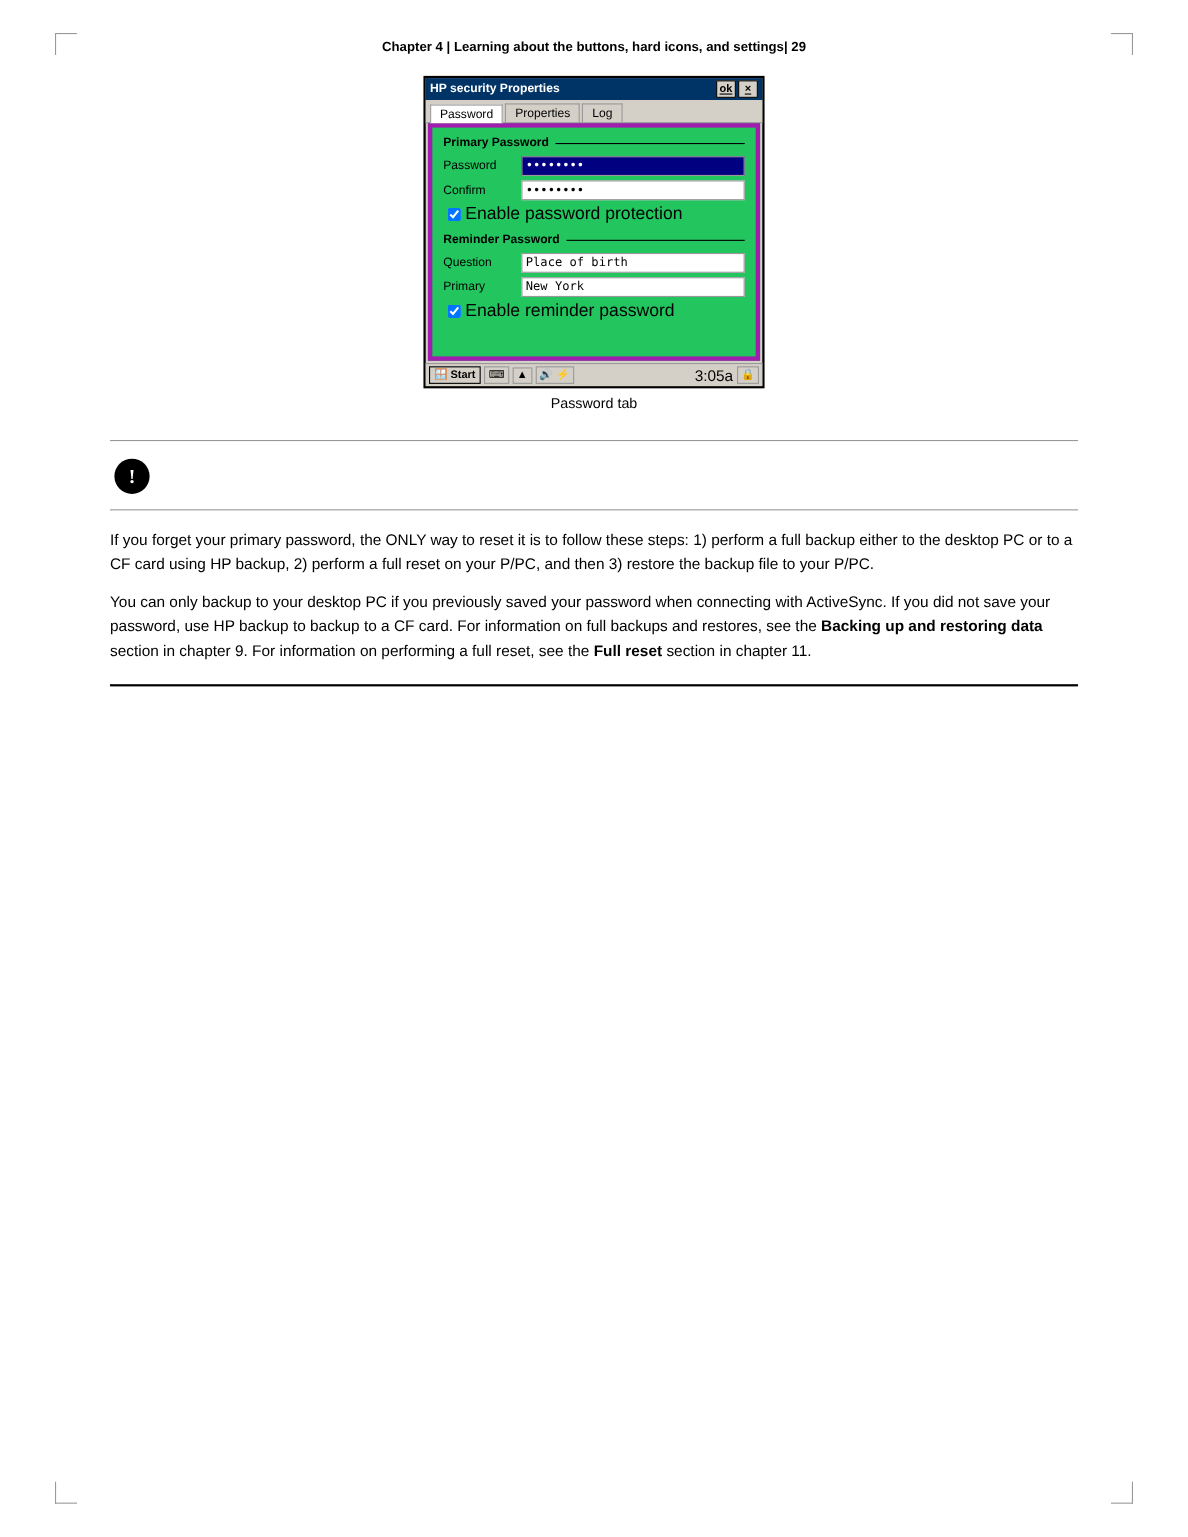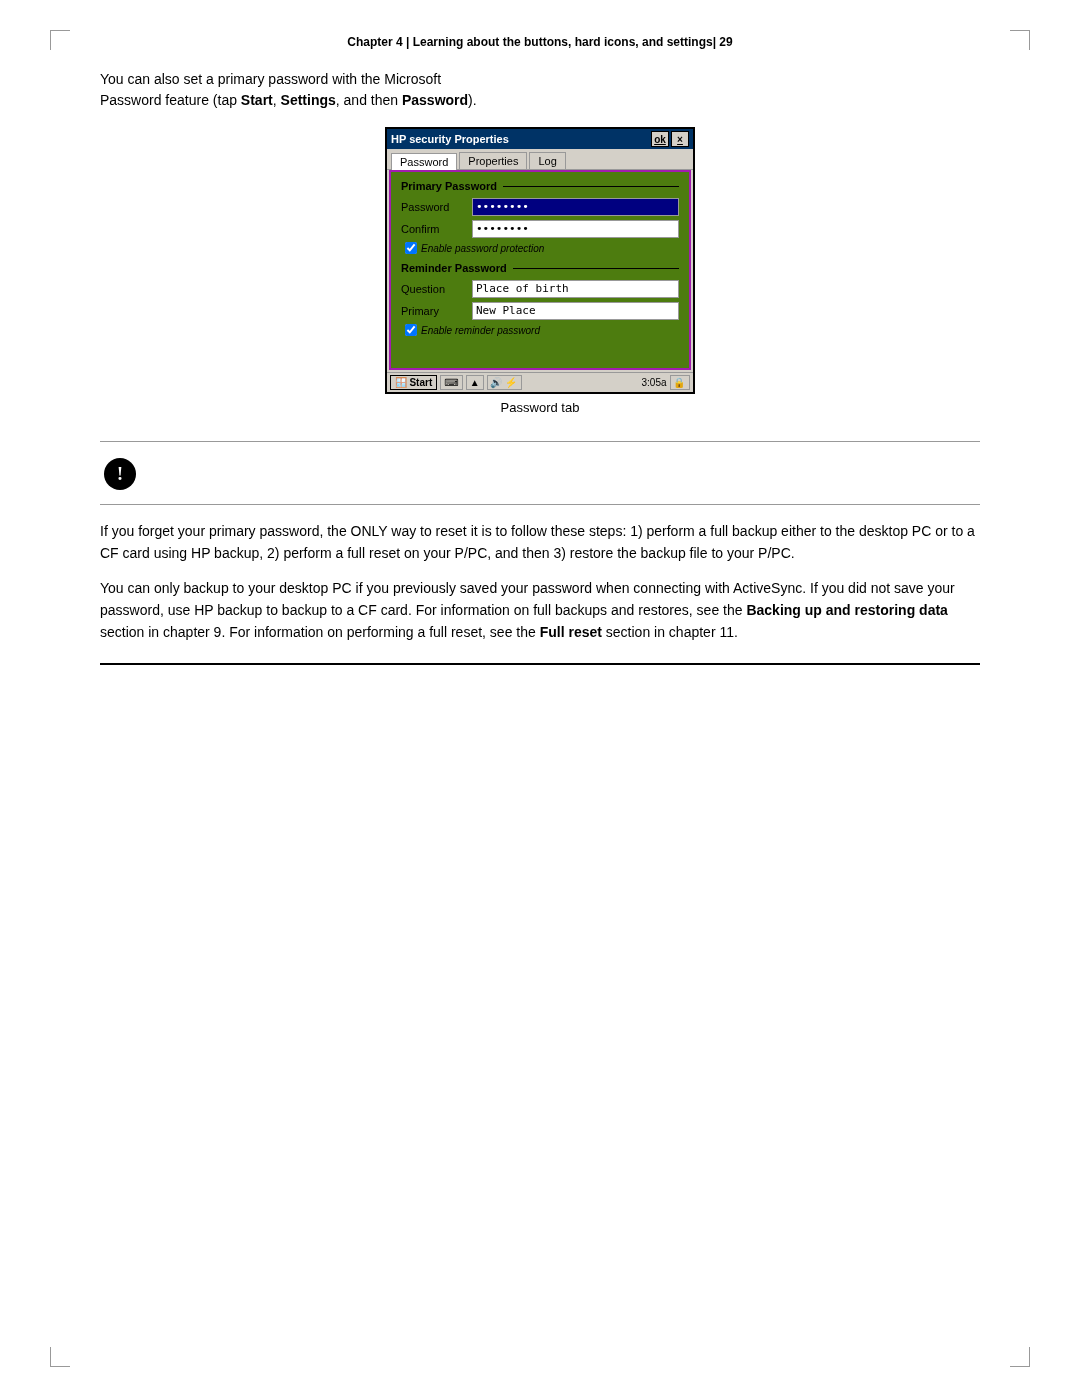--- a/index.html
+++ b/index.html
@@ -126,23 +126,23 @@
 
     .dialog-tab.active {
       background: #ffffff;
       font-weight: normal;
       position: relative;
       top: 1px;
       z-index: 1;
     }
 
     .dialog-content {
-      background: #4d7c0f;
+      background: #22c55e;
       padding: 8px 10px;
-      border: 2px solid #a21caf;
+      border: 4px solid #a21caf;
       margin: 0 2px 2px 2px;
     }
 
     .section-header {
       font-weight: bold;
       font-size: 11px;
       margin-bottom: 6px;
       display: flex;
       align-items: center;
       gap: 6px;
@@ -189,22 +189,21 @@
       margin-bottom: 8px;
       margin-left: 4px;
     }
 
     .checkbox-row input[type="checkbox"] {
       width: 12px;
       height: 12px;
     }
 
     .checkbox-label {
-      font-size: 10px;
-      font-style: italic;
+      font-size: 16px;
     }
 
     
     .taskbar {
       background: #d4d0c8;
       border-top: 1px solid #999;
       display: flex;
       align-items: center;
       padding: 2px 3px;
       gap: 3px;
@@ -224,21 +223,21 @@
 
     .taskbar-item {
       background: #d4d0c8;
       border: 1px solid #999;
       padding: 1px 3px;
       font-size: 10px;
     }
 
     .taskbar-time {
       margin-left: auto;
-      font-size: 10px;
+      font-size: 14px;
     }
 
     
     .screenshot-caption {
       font-family: Arial, Helvetica, sans-serif;
       font-size: 13px;
       margin-top: 6px;
       margin-bottom: 14px;
     }
 
@@ -304,26 +303,20 @@
 
   <div class="corner-mark tl"></div>
   <div class="corner-mark tr"></div>
   <div class="corner-mark bl"></div>
   <div class="corner-mark br"></div>
 
   <div class="chapter-header">
     <span>Chapter 4 | Learning about the buttons, hard icons, and settings| 29</span>
   </div>
 
-  <p class="intro-text">
-    <span>You can also set a primary password with the Microsoft</span><br>
-    <span>
-      Password feature (tap <span class="bold">Start</span><span>, </span><span class="bold">Settings</span><span>, and then </span><span class="bold">Password</span><span>).</span>
-    </span>
-  </p>
 
   <div class="screenshot-wrapper">
     <div class="dialog-box">
 
       <div class="dialog-titlebar">
         <span class="titlebar-title">HP security Properties</span>
         <div class="titlebar-buttons">
           <button class="title-btn">ok</button>
           <button class="title-btn">×</button>
         </div>
@@ -360,21 +353,21 @@
           <span>Reminder Password</span>
         </div>
 
         <div class="form-row">
           <span class="form-label">Question</span>
           <div class="form-input">Place of birth</div>
         </div>
 
         <div class="form-row">
           <span class="form-label">Primary</span>
-          <div class="form-input">New Place</div>
+          <div class="form-input">New York</div>
         </div>
 
         <div class="checkbox-row">
           <input type="checkbox" checked="" style="">
           <span class="checkbox-label">Enable reminder password</span>
         </div>
 
         <div style="height: 16px;"></div>
 
       </div>

